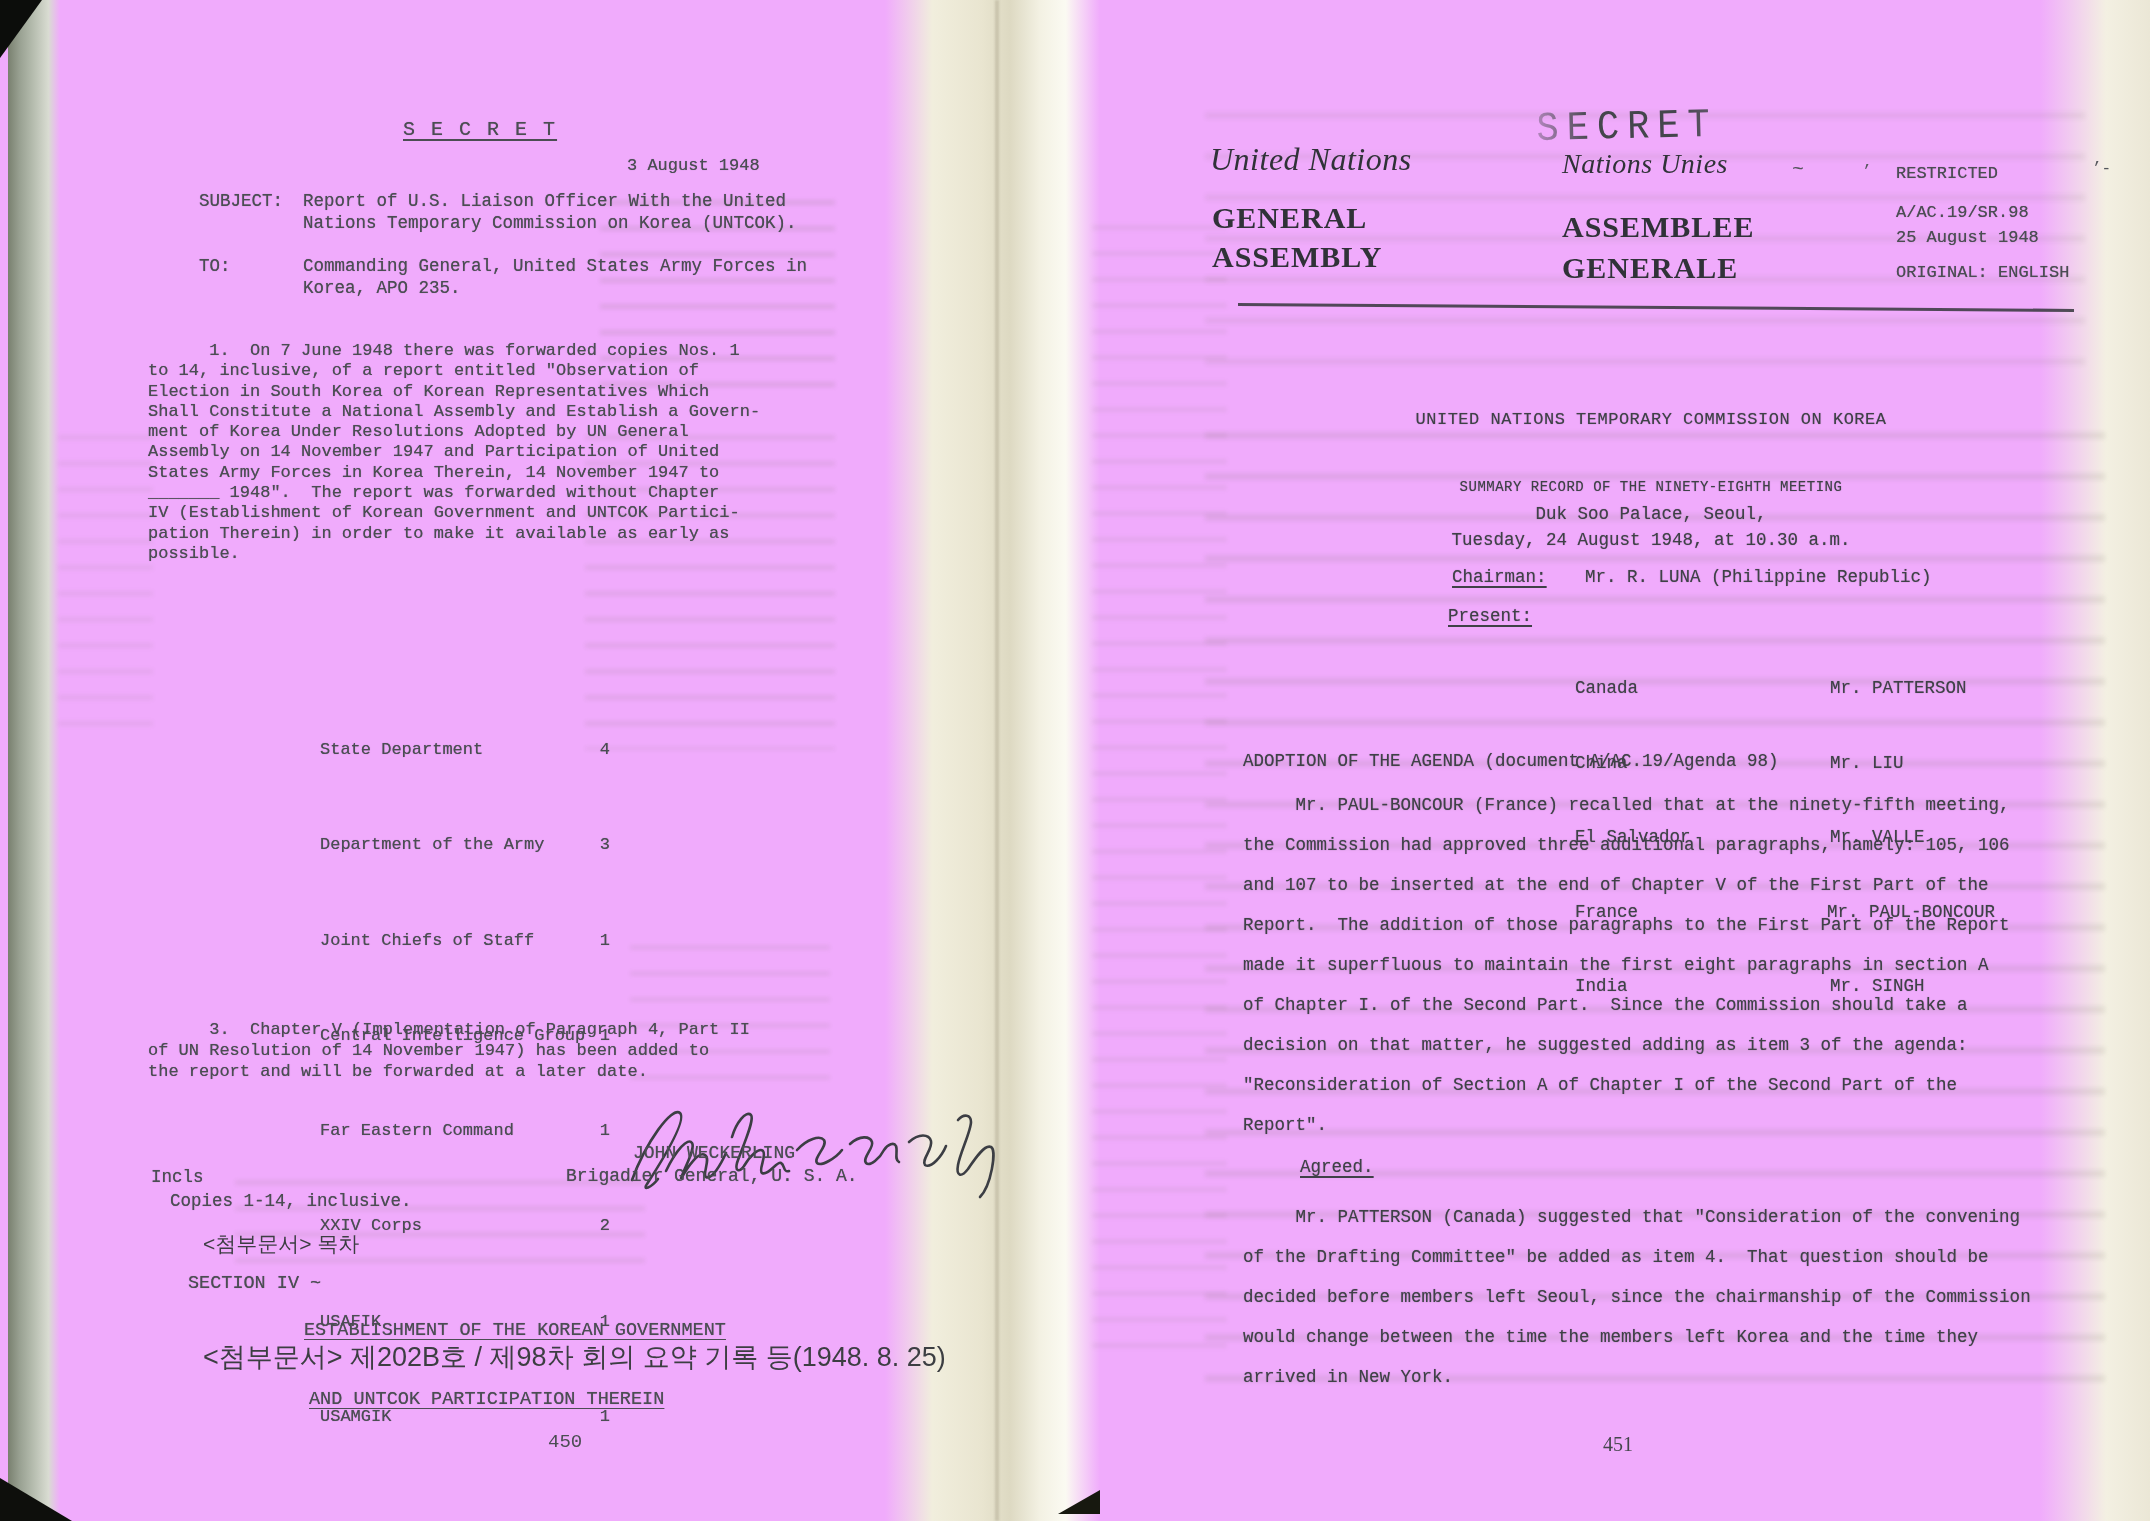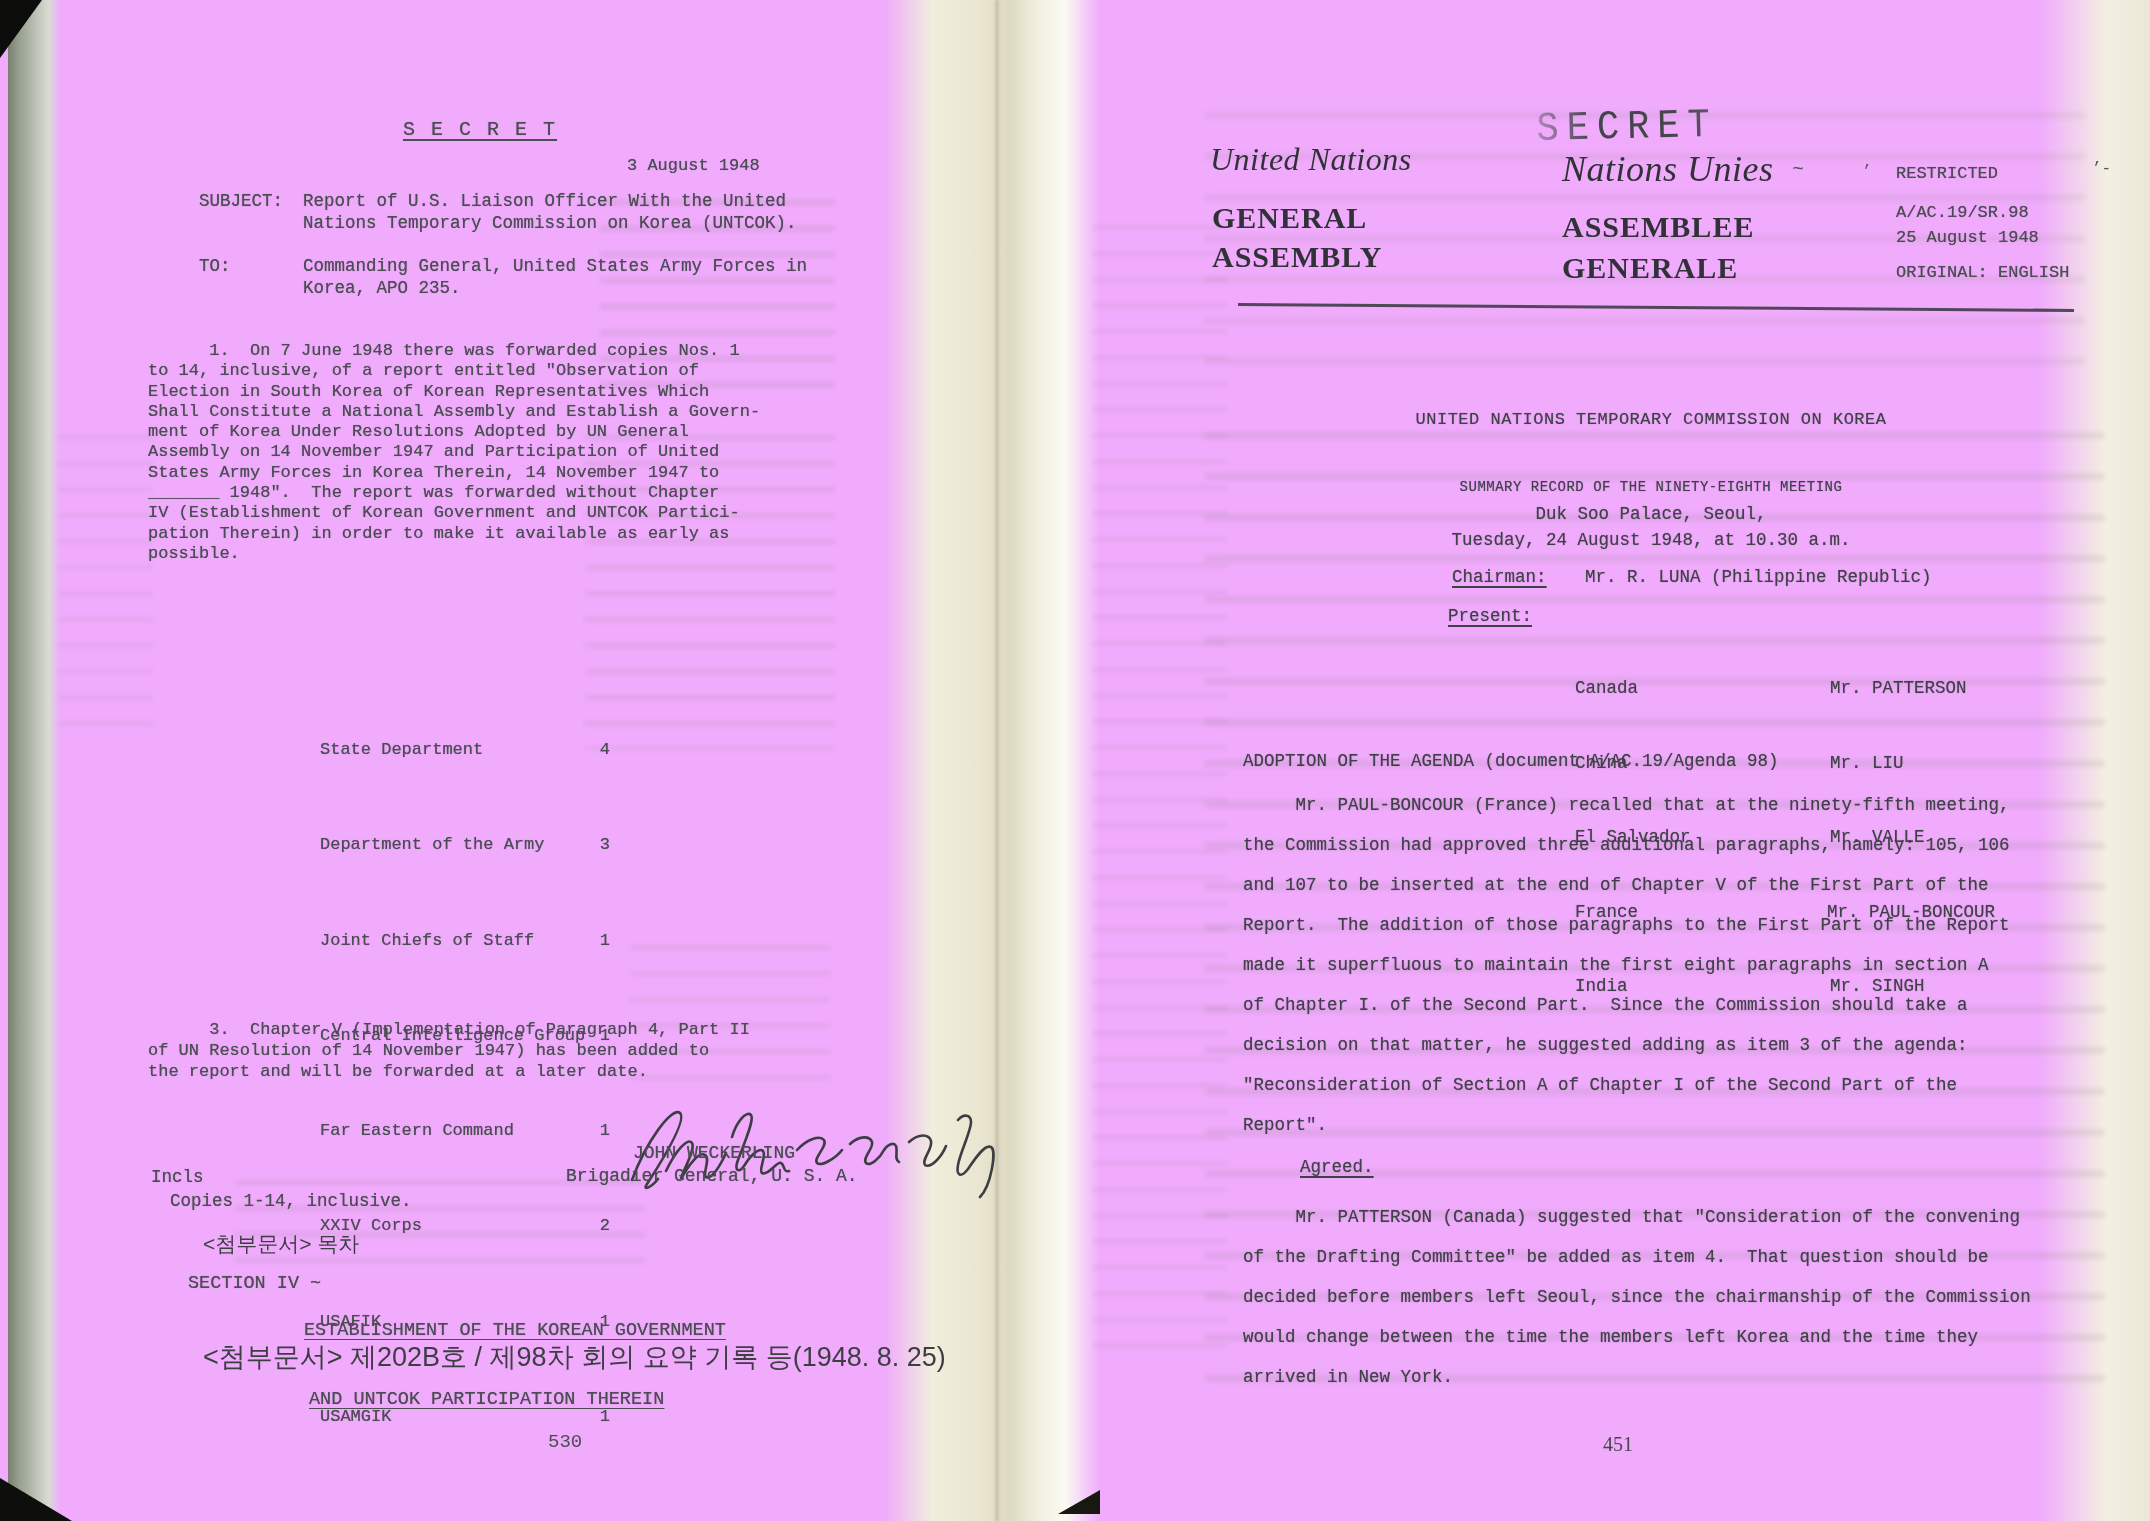--- a/index.html
+++ b/index.html
@@ -79,21 +79,21 @@
   .lp-korean-caption{left:203px;top:1339px;font-size:27px;}
   .lp-page-number{left:548px;top:1431px;font-size:19px;color:#4b4d53;}
   
   .rp-org-en{left:1210px;top:141px;font-size:32px;font-style:italic;letter-spacing:.5px;}
   .rp-stamp{
     left:1536px;top:106px;font-size:37px;letter-spacing:8px;color:#44464c;
     transform:rotate(-1.4deg) scaleY(1.1);transform-origin:left top;
     -webkit-mask-image:linear-gradient(90deg,rgba(0,0,0,.35) 0%,#000 30%,#000 80%,rgba(0,0,0,.8) 100%);
     mask-image:linear-gradient(90deg,rgba(0,0,0,.35) 0%,#000 30%,#000 80%,rgba(0,0,0,.8) 100%);
   }
-  .rp-org-fr{left:1562px;top:148px;font-size:36px;font-style:italic;letter-spacing:.5px;text-align:right;}
+  .rp-org-fr{left:1562px;top:148px;font-size:28px;font-style:italic;letter-spacing:.5px;text-align:right;}
   .rp-fr-mark{left:1792px;top:158px;font-size:20px;color:#53555b;}
   .rp-tick-1{left:1862px;top:163px;font-size:16px;color:#53555b;}
   .rp-restricted{left:1896px;top:164px;font-size:17px;}
   .rp-tick-2{left:2092px;top:160px;font-size:16px;color:#53555b;}
   .rp-assembly{left:1212px;top:198px;font-size:30px;font-weight:bold;line-height:39px;letter-spacing:1px;}
   .rp-assemblee{left:1562px;top:206px;font-size:30px;font-weight:bold;line-height:41px;letter-spacing:1px;}
   .rp-docnum{left:1896px;top:200px;font-size:17px;line-height:25px;}
   .rp-original{left:1896px;top:263px;font-size:17px;}
   .rp-rule{
     position:absolute;left:1238px;top:306px;width:836px;height:3px;
@@ -228,21 +228,21 @@
   <div class="abs korean lp-korean-toc">&lt;첨부문서&gt; 목차</div>
 
   <div class="abs tw lp-section-label">SECTION IV ~</div>
   <div class="abs tw lp-section-title">
     <div>ESTABLISHMENT OF THE KOREAN GOVERNMENT</div>
     <div>AND UNTCOK PARTICIPATION THEREIN</div>
   </div>
 
   <div class="abs korean lp-korean-caption">&lt;첨부문서&gt; 제202B호 / 제98차 회의 요약 기록 등(1948. 8. 25)</div>
 
-  <div class="abs lp-page-number">530</div>
+  <div class="abs lp-page-number">450</div>
 
   <div class="abs serif rp-org-en">United Nations</div>
   <div class="abs rp-stamp">SECRET</div>
   <div class="abs serif rp-org-fr">Nations Unies</div>
   <div class="abs rp-fr-mark">~</div>
   <div class="abs rp-tick-1">’</div>
   <div class="abs tw rp-restricted">RESTRICTED</div>
   <div class="abs rp-tick-2">’-</div>
 
   <div class="abs serif rp-assembly">GENERAL

